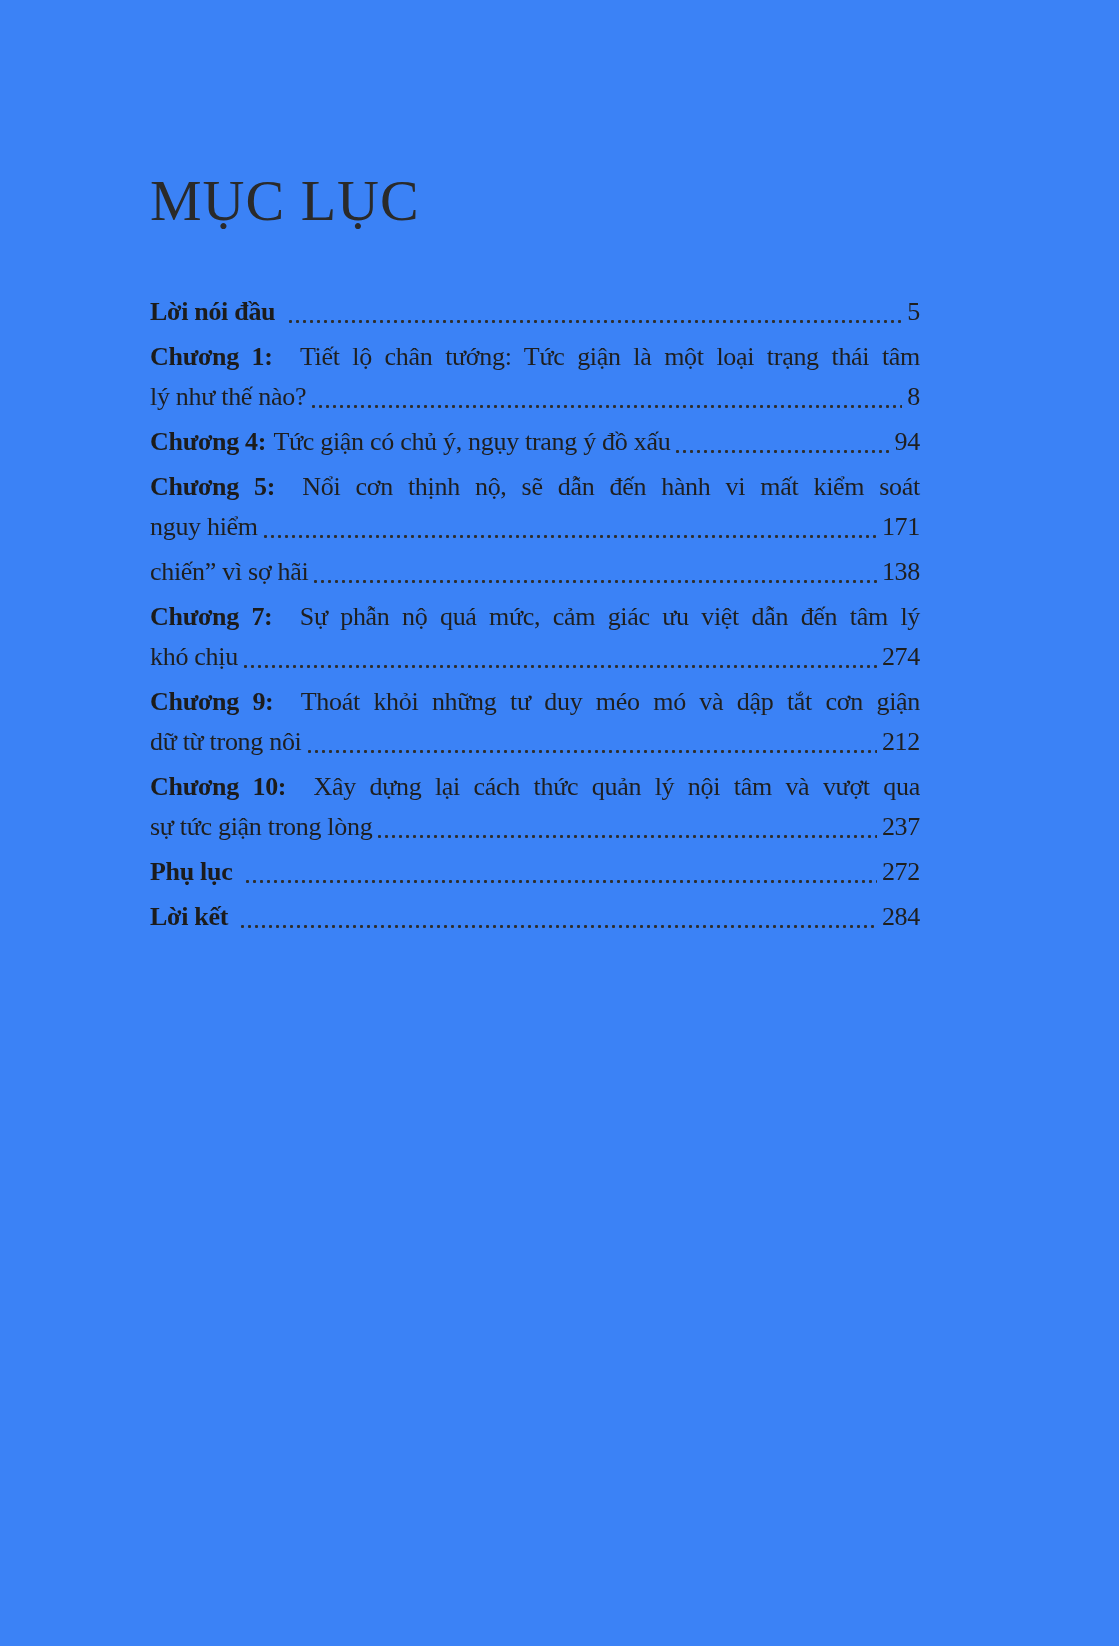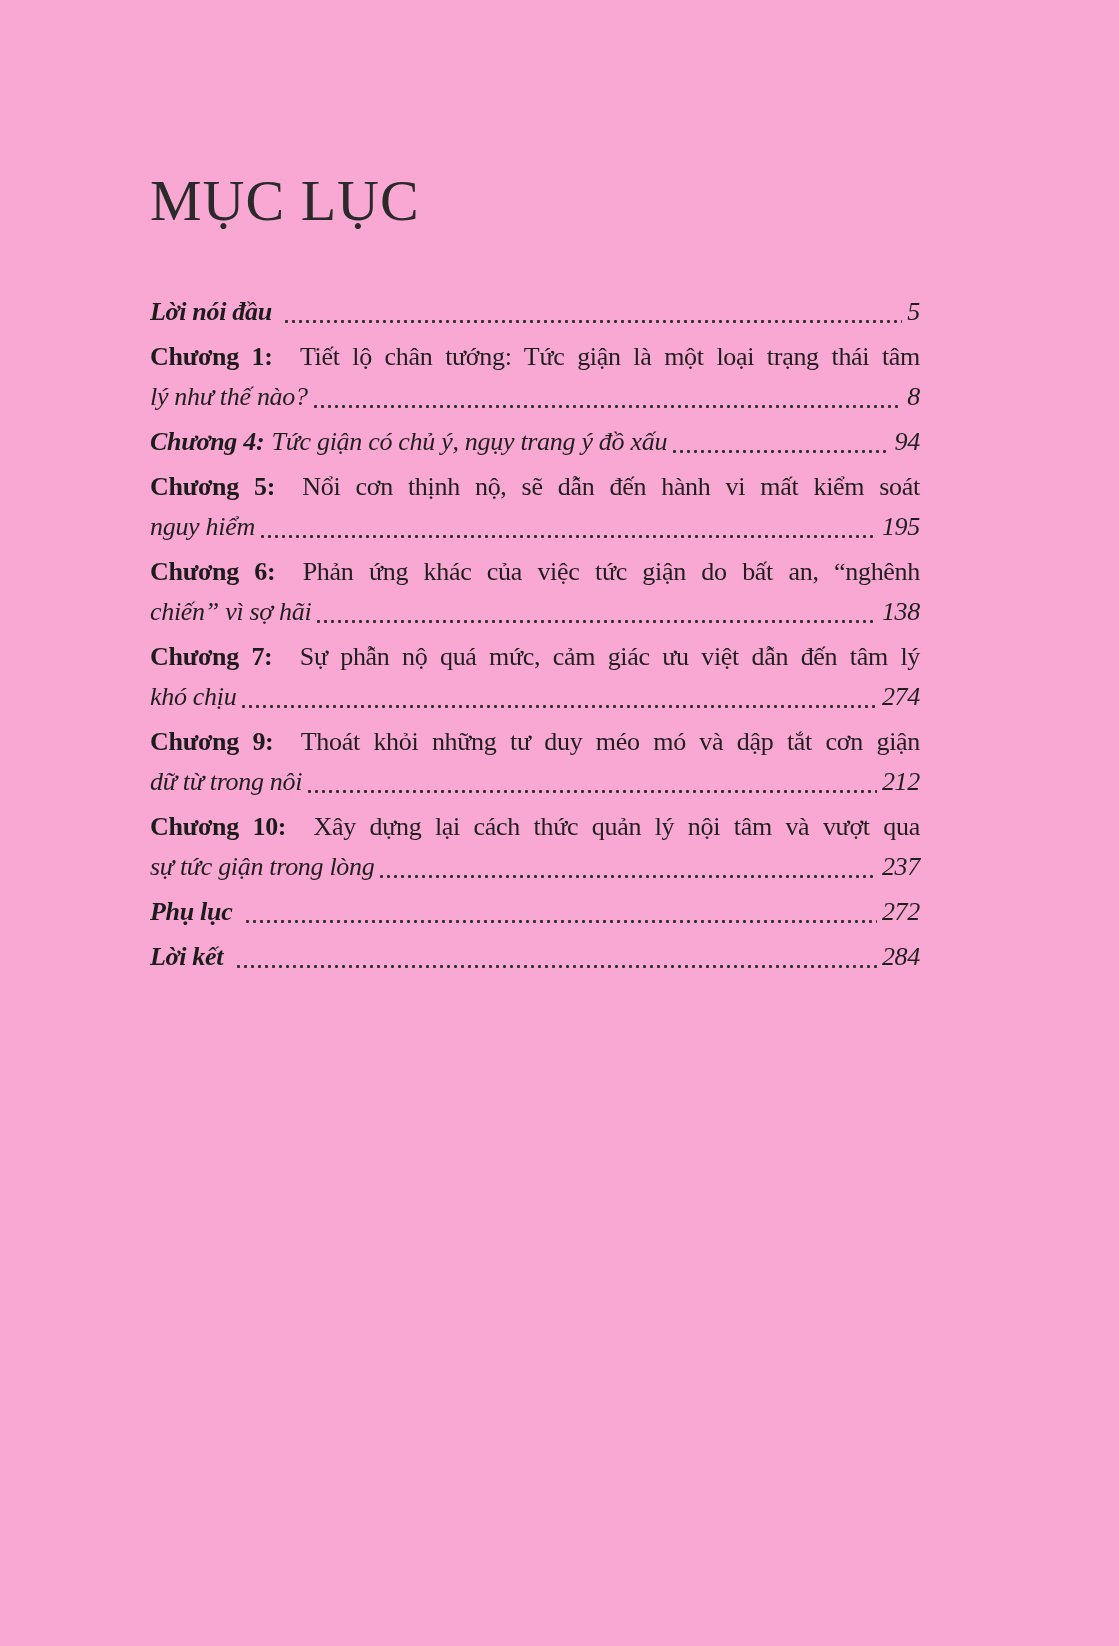--- a/index.html
+++ b/index.html
@@ -4,21 +4,21 @@
 <style>
   html, body {
     margin: 0;
     padding: 0;
     background: #ffffff;
   }
   .page {
     position: relative;
     width: 1119px;
     height: 1646px;
-    background: #f9a8d4;
+    background: #3b82f6;
     font-family: "Liberation Serif", "DejaVu Serif", serif;
     color: #1f1f1f;
     overflow: hidden;
     box-sizing: border-box;
     padding: 172px 0 0 150px;
   }
   .title {
     font-size: 58px;
     line-height: 1;
     letter-spacing: 1px;
@@ -35,21 +35,20 @@
   .entry {
     margin-bottom: 5px;
   }
   .line-first {
     text-align: justify;
     text-align-last: justify;
   }
   .line-last {
     display: flex;
     align-items: flex-end;
-    font-style: italic;
   }
   .label {
     font-weight: 700;
     color: #1c1c1c;
   }
   .line-first .label { margin-right: 0.28em; }
   .line-last .label  { margin-right: 0.28em; }
   .text { white-space: nowrap; }
   .line-first .text { white-space: normal; margin-left: 20px; }
   .leader {
@@ -103,26 +102,25 @@
           <span class="leader"></span>
           <span class="page-num">94</span>
         </div>
   </div>
 
   <div class="entry">
     <div class="line-first"><span class="label">Chương 5:</span><span class="text">Nổi cơn thịnh nộ, sẽ dẫn đến hành vi mất kiểm soát</span></div>
     <div class="line-last">
           <span class="text">nguy hiểm</span>
           <span class="leader"></span>
-          <span class="page-num">195</span>
+          <span class="page-num">171</span>
         </div>
   </div>
 
   <div class="entry">
-    <div class="line-first"><span class="label">Chương 6:</span><span class="text">Phản ứng khác của việc tức giận do bất an, “nghênh</span></div>
     <div class="line-last">
           <span class="text">chiến” vì sợ hãi</span>
           <span class="leader"></span>
           <span class="page-num">138</span>
         </div>
   </div>
 
   <div class="entry">
     <div class="line-first"><span class="label">Chương 7:</span><span class="text">Sự phẫn nộ quá mức, cảm giác ưu việt dẫn đến tâm lý</span></div>
     <div class="line-last">

